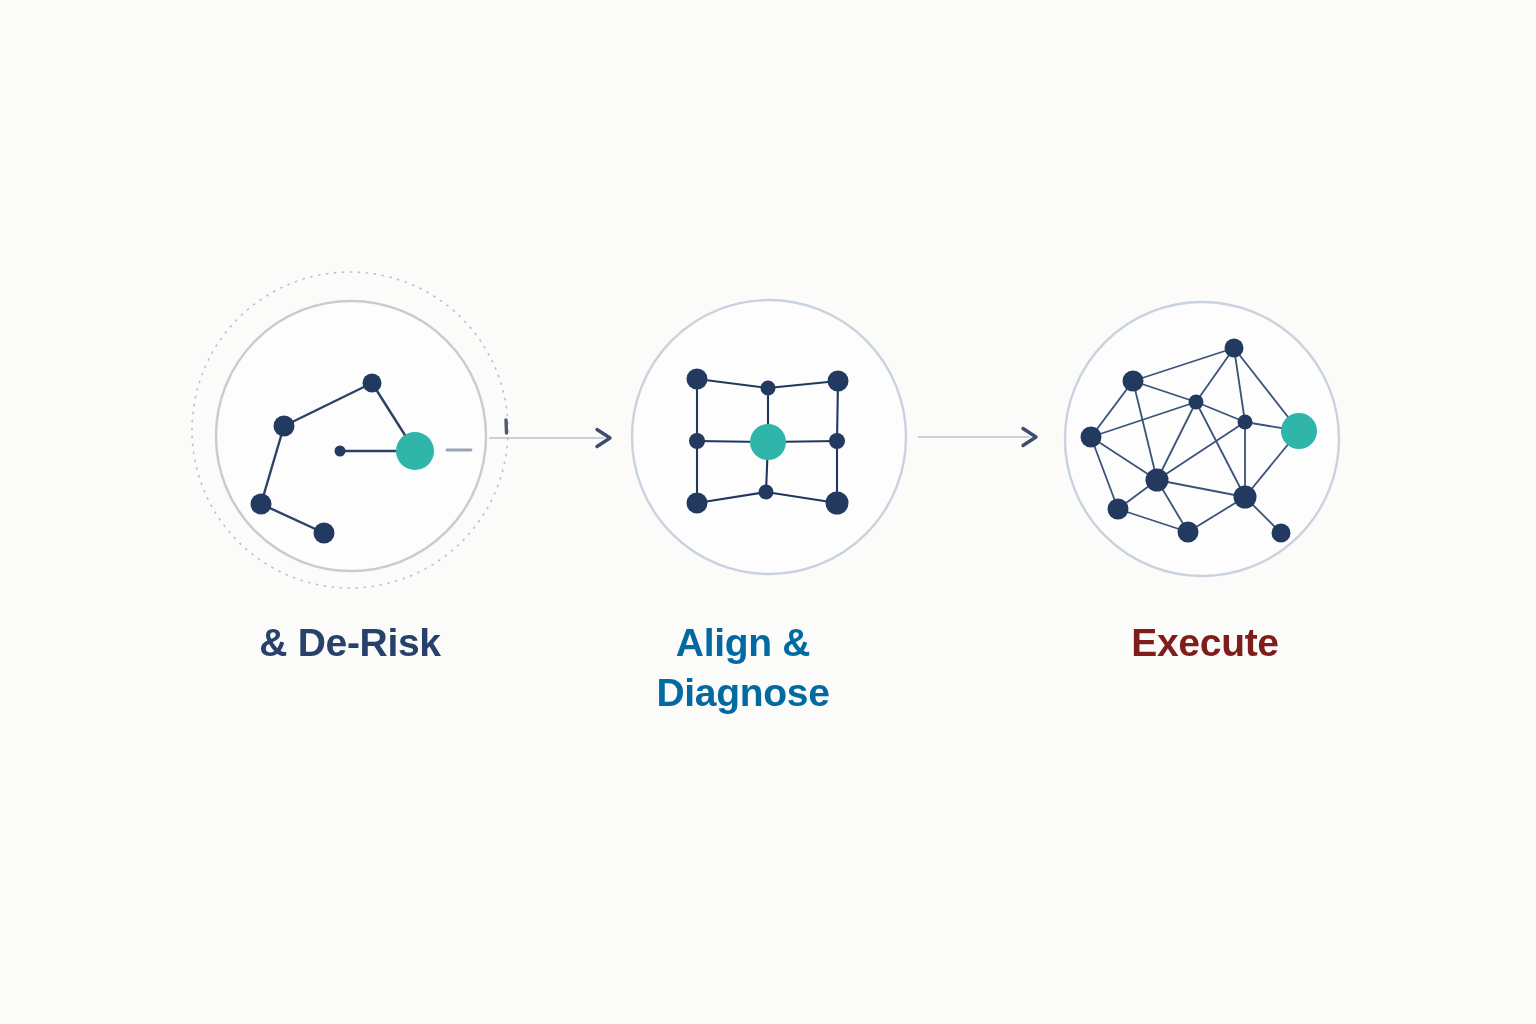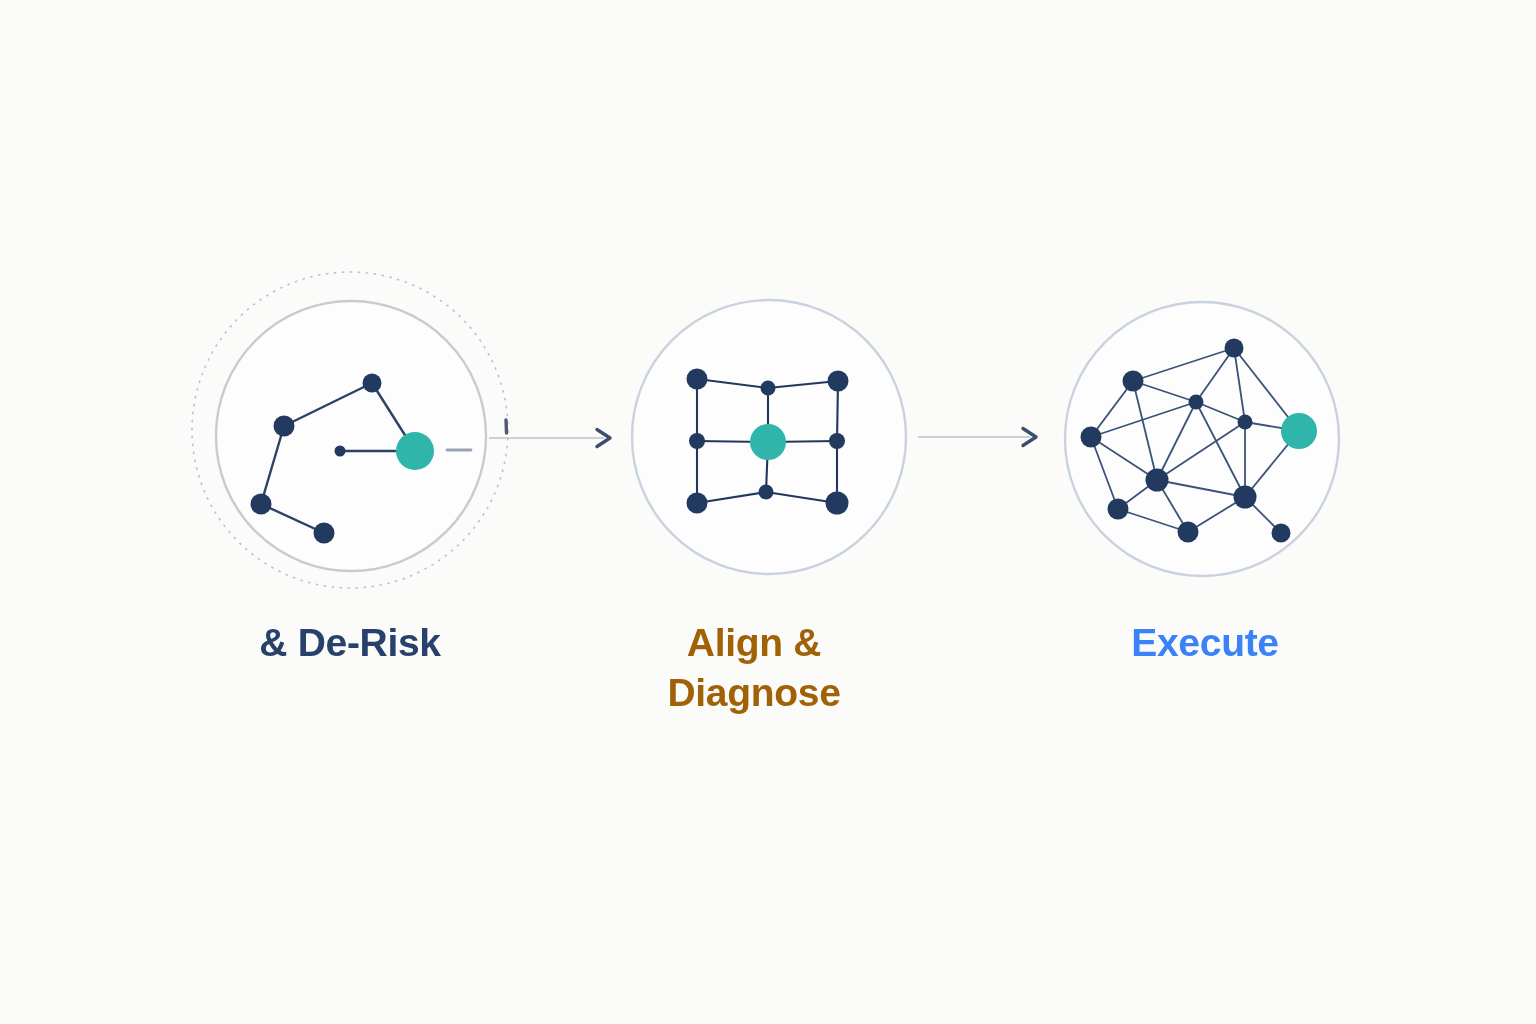--- a/index.html
+++ b/index.html
@@ -123,22 +123,22 @@
       <g>
         <line x1="918" y1="437" x2="1030" y2="437" stroke="#bcc3cd" stroke-width="1.6"></line>
         <path d="M 1023 428.5 L 1036 437 L 1023 445.5" fill="none" stroke="#3d4e6c" stroke-width="3.4" stroke-linecap="round" stroke-linejoin="round"></path>
       </g>
     </svg>
 
   <div class="stage-label" id="label-0" style="left: 130px; color: rgb(39, 65, 106);">
     <div>&amp; De-Risk</div>
   </div>
 
-  <div class="stage-label" id="label-1" style="left: 534px; color: #a16207;">
+  <div class="stage-label" id="label-1" style="left: 523px; color: #0369a1;">
     <div>Align &amp;</div>
     <div>Diagnose</div>
   </div>
 
-  <div class="stage-label" id="label-2" style="left: 985px; color: #3b82f6;">
+  <div class="stage-label" id="label-2" style="left: 985px; color: #7f1d1d;">
     <div>Execute</div>
   </div>
 
 </div>
 
 </body></html>

